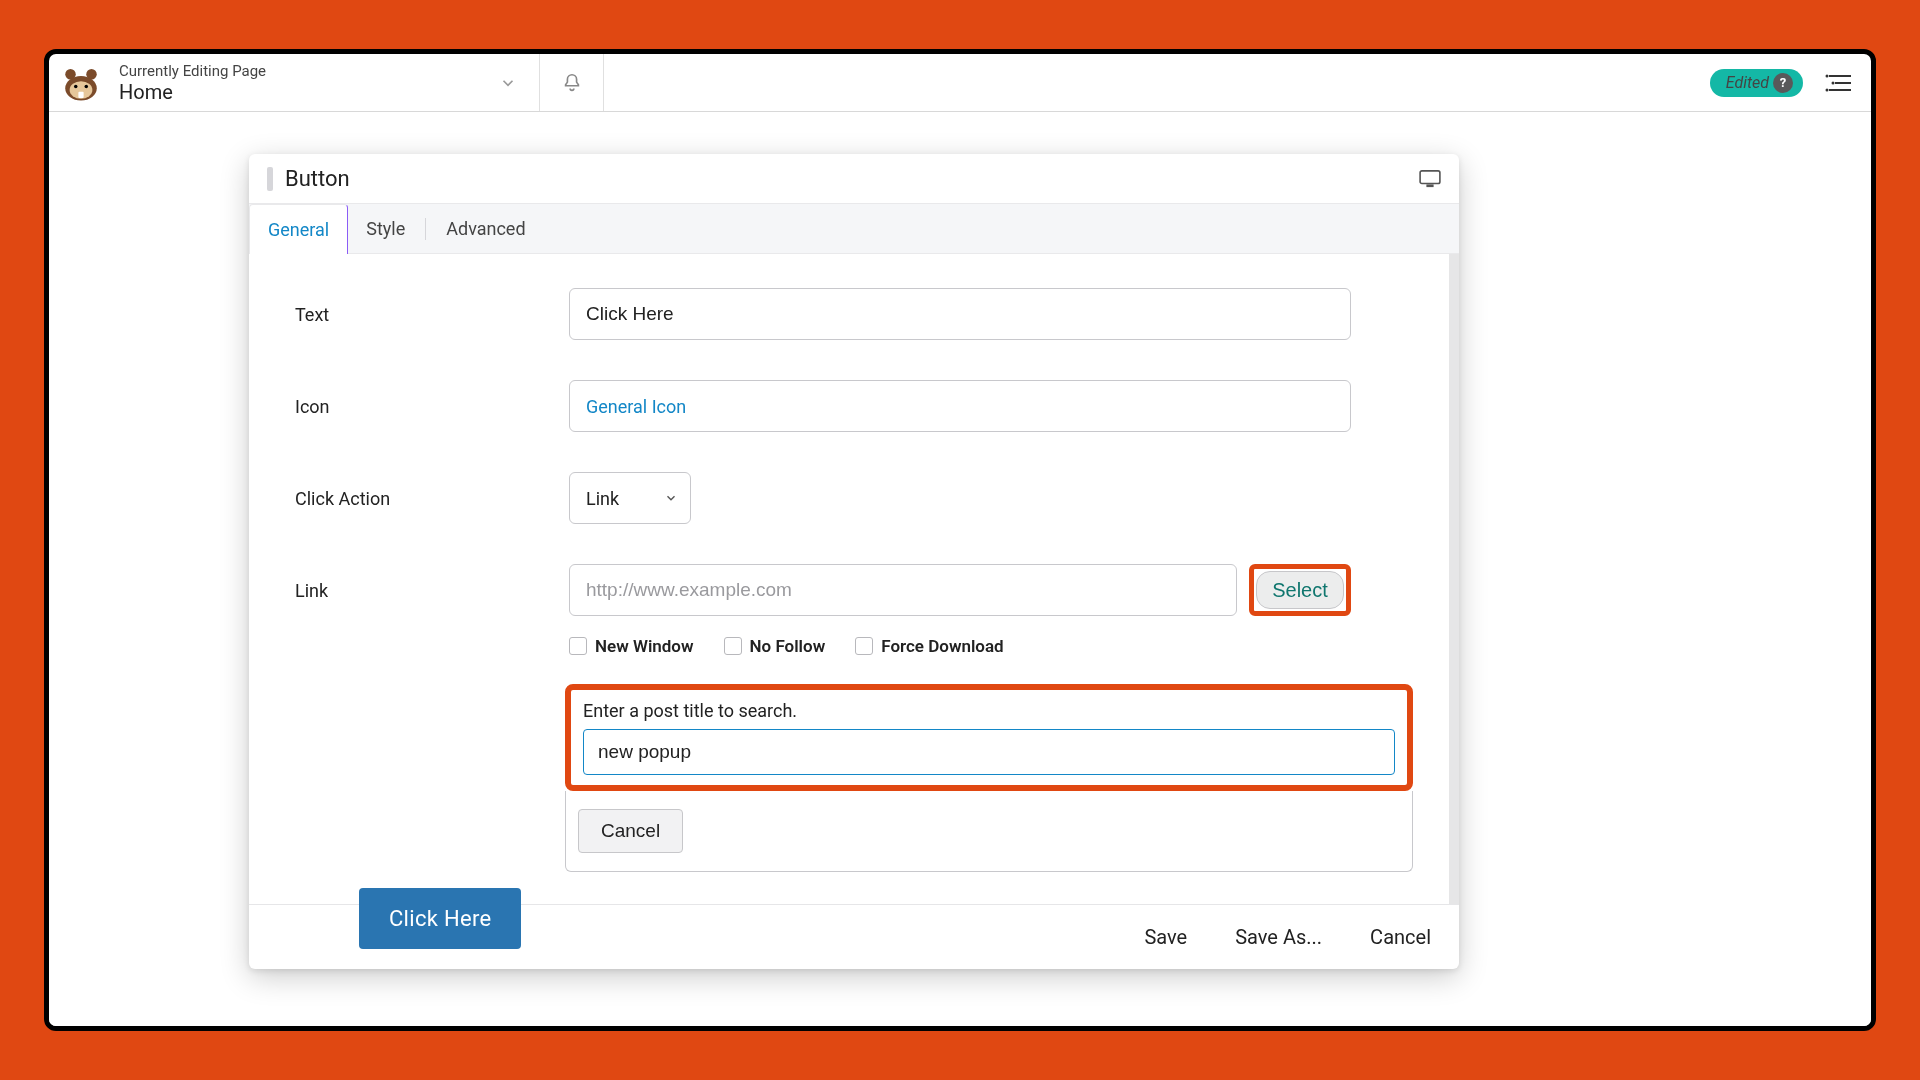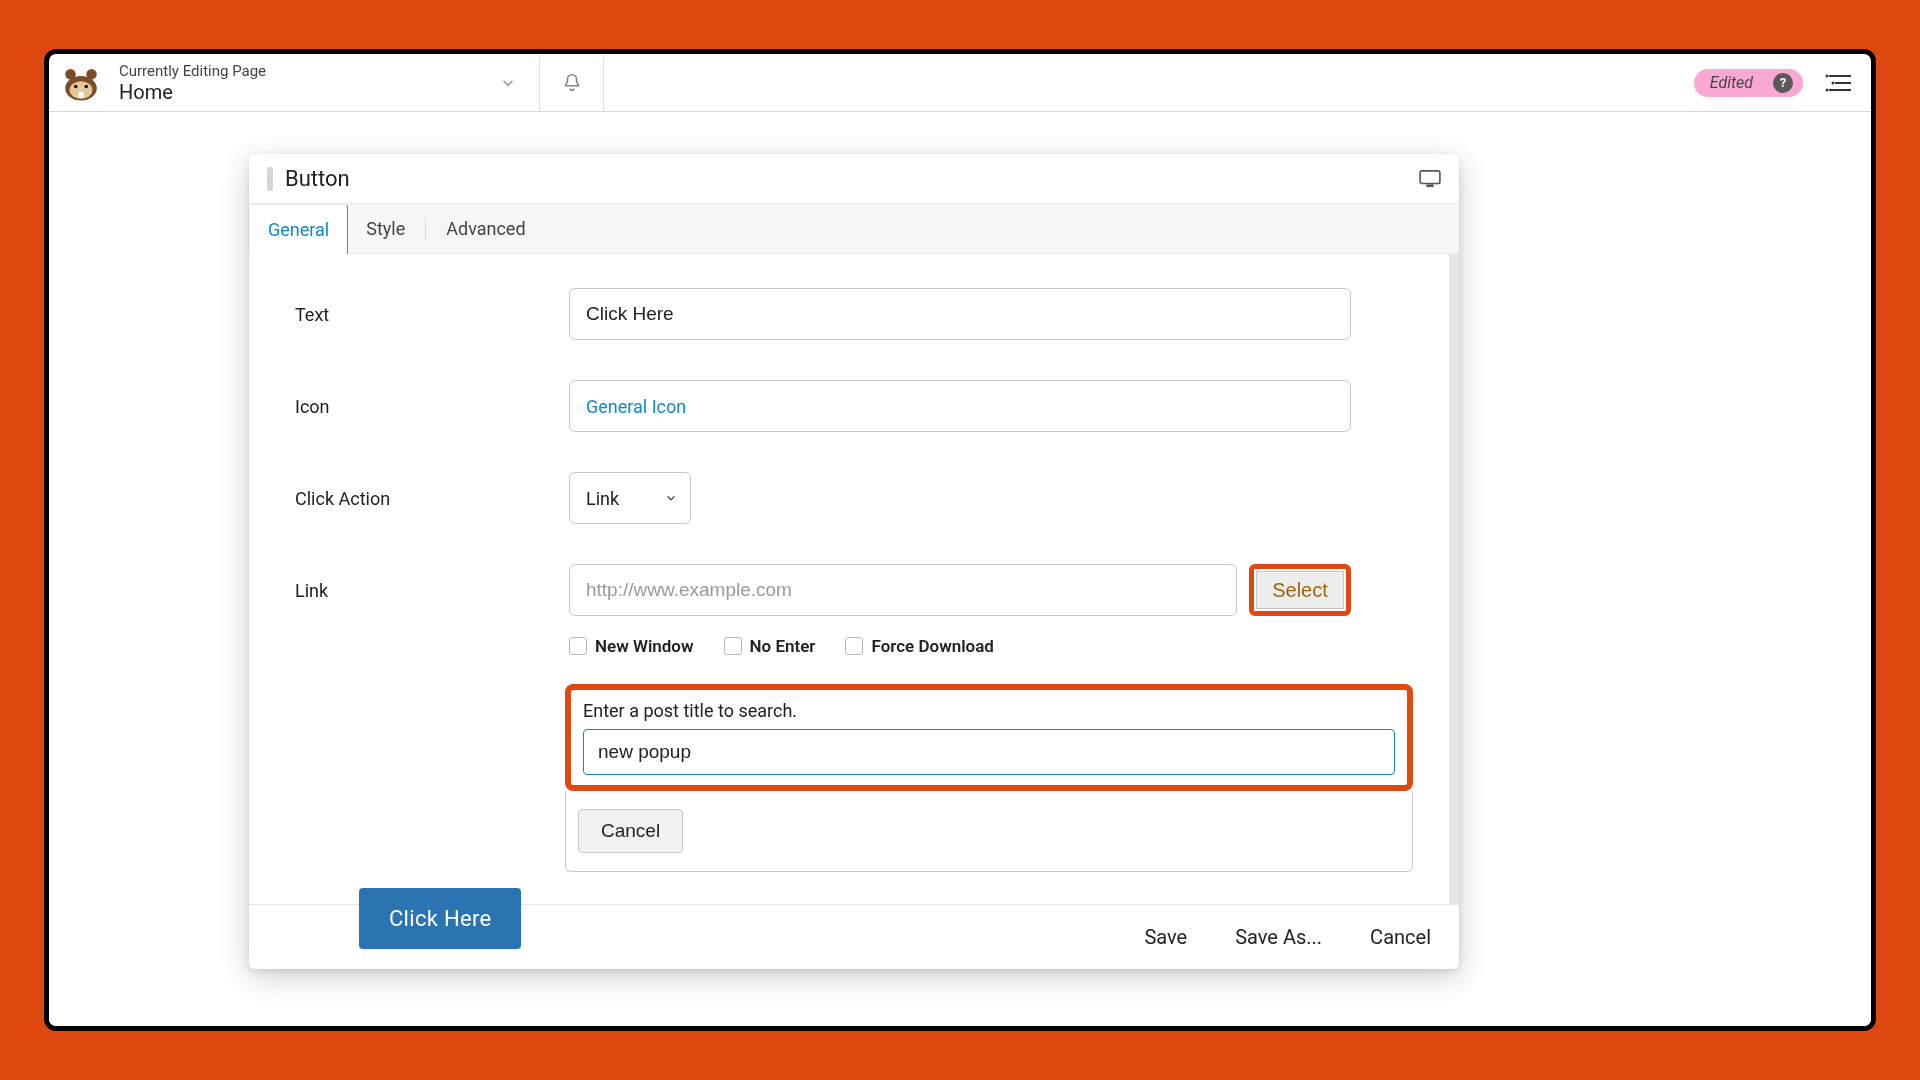--- a/index.html
+++ b/index.html
@@ -59,24 +59,24 @@
   .chevron-cell-left { border-left: none; }
   .bell-cell {
     width: 64px; height: 100%;
     display: flex; align-items: center; justify-content: center;
     border-right: 1px solid #e0e0e0;
     color: #888;
   }
   .spacer { flex: 1; }
   .edited-pill {
     display: inline-flex; align-items: center;
-    background: #f9a8d4;
+    background: #14b8a6;
     border-radius: 18px;
     padding: 4px 10px 4px 16px;
-    gap: 20px;
+    gap: 4px;
     font-style: italic;
     color: #444;
     font-size: 16px;
     margin-right: 18px;
   }
   .edited-pill .help-circle {
     width: 20px; height: 20px; border-radius: 50%;
     background: #59595a; color: #fff;
     display: inline-flex; align-items: center; justify-content: center;
     font-style: normal; font-weight: 700; font-size: 13px;
@@ -227,23 +227,23 @@
     border: 1px solid #c8c8cc;
     border-radius: 6px;
     padding: 0 16px;
     font-size: 19px;
   }
   .link-input::placeholder { color: #9a9a9e; }
   .select-btn {
     width: 88px;
     background: #eceded;
     border: 1px solid #c7c7ca;
-    border-radius: 0;
+    border-radius: 14px;
     font-size: 20px;
-    color: #a16207;
+    color: #0f766e;
     cursor: pointer;
   }
   .hl-box {
     border: 5px solid #e04812;
     border-radius: 6px;
     padding: 2px;
     display: flex;
   }
 
   .link-opts-row {
@@ -442,21 +442,21 @@
           </div>
         </div>
 
         <div class="link-opts-row">
           <label class="chk">
             <span class="box"></span>
             <span>New Window</span>
           </label>
           <label class="chk">
             <span class="box"></span>
-            <span>No Enter</span>
+            <span>No Follow</span>
           </label>
           <label class="chk">
             <span class="box"></span>
             <span>Force Download</span>
           </label>
         </div>
 
         <div class="search-panel-wrap">
           <div class="search-panel-hl">
             <div class="sp-label">Enter a post title to search.</div>

